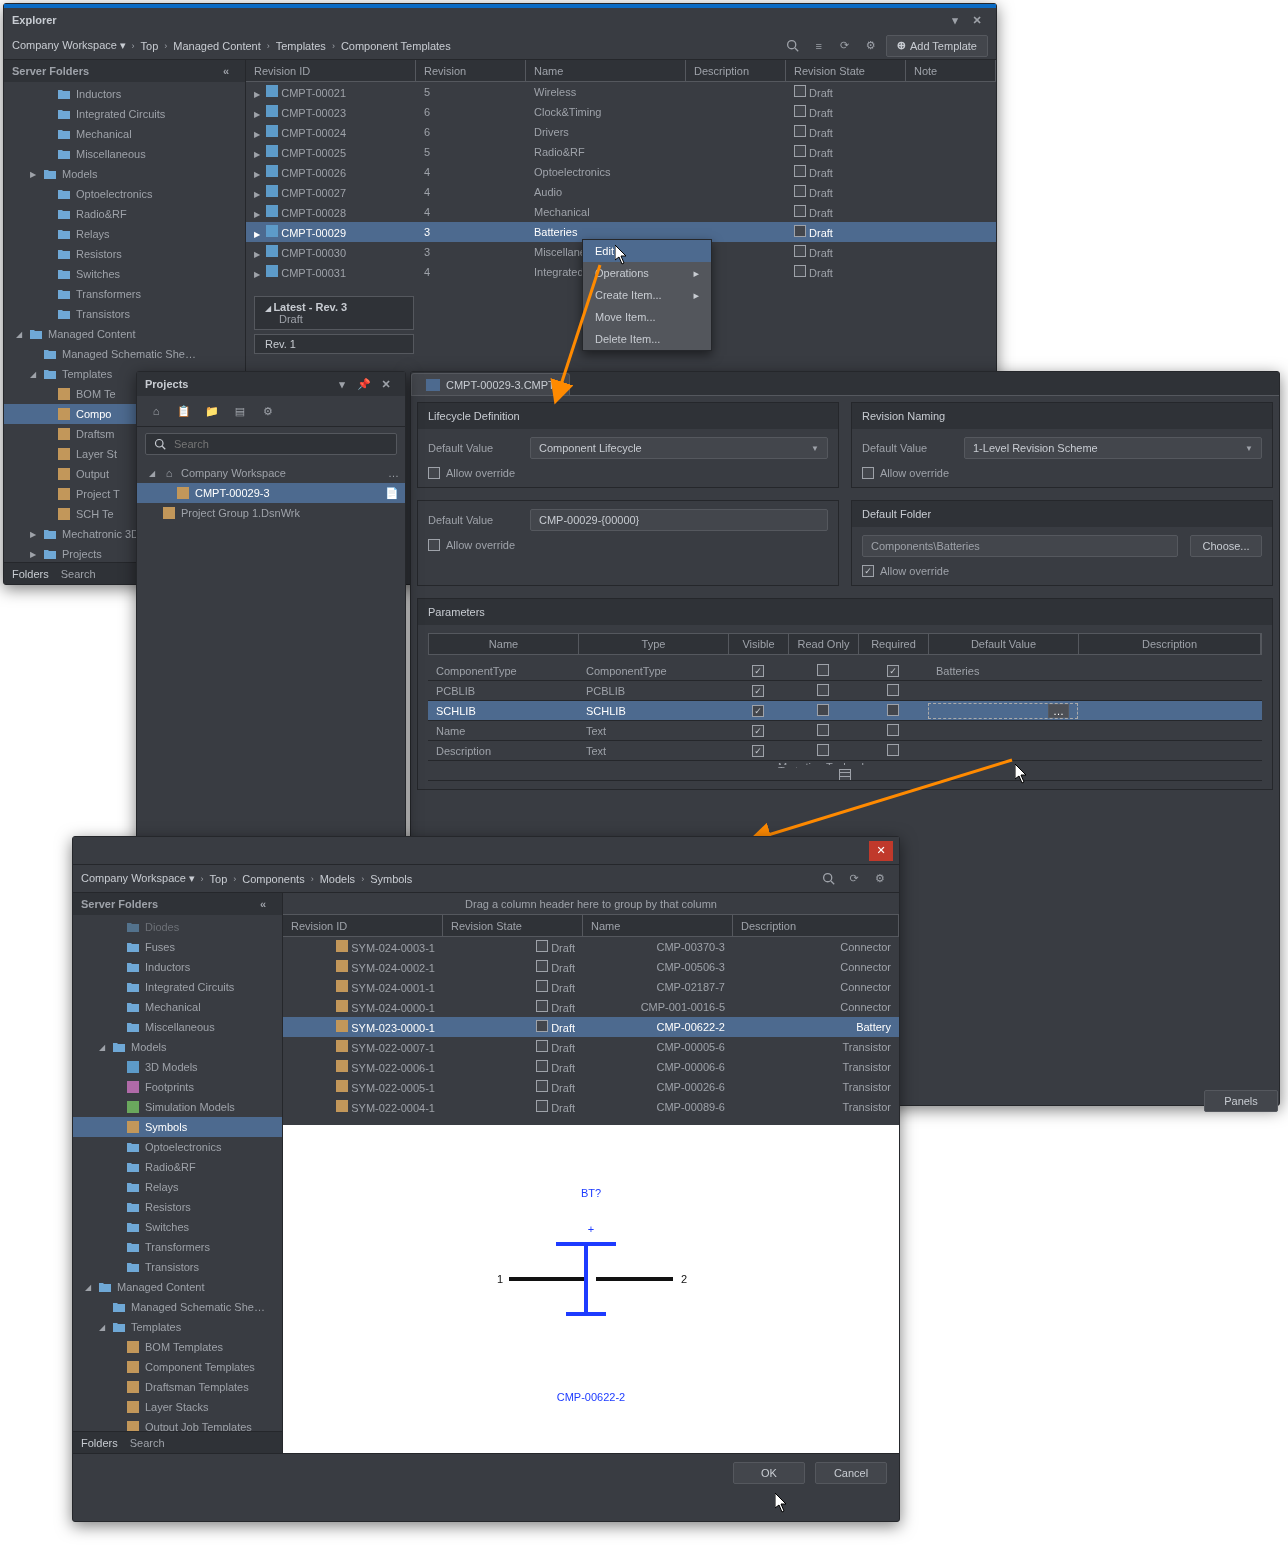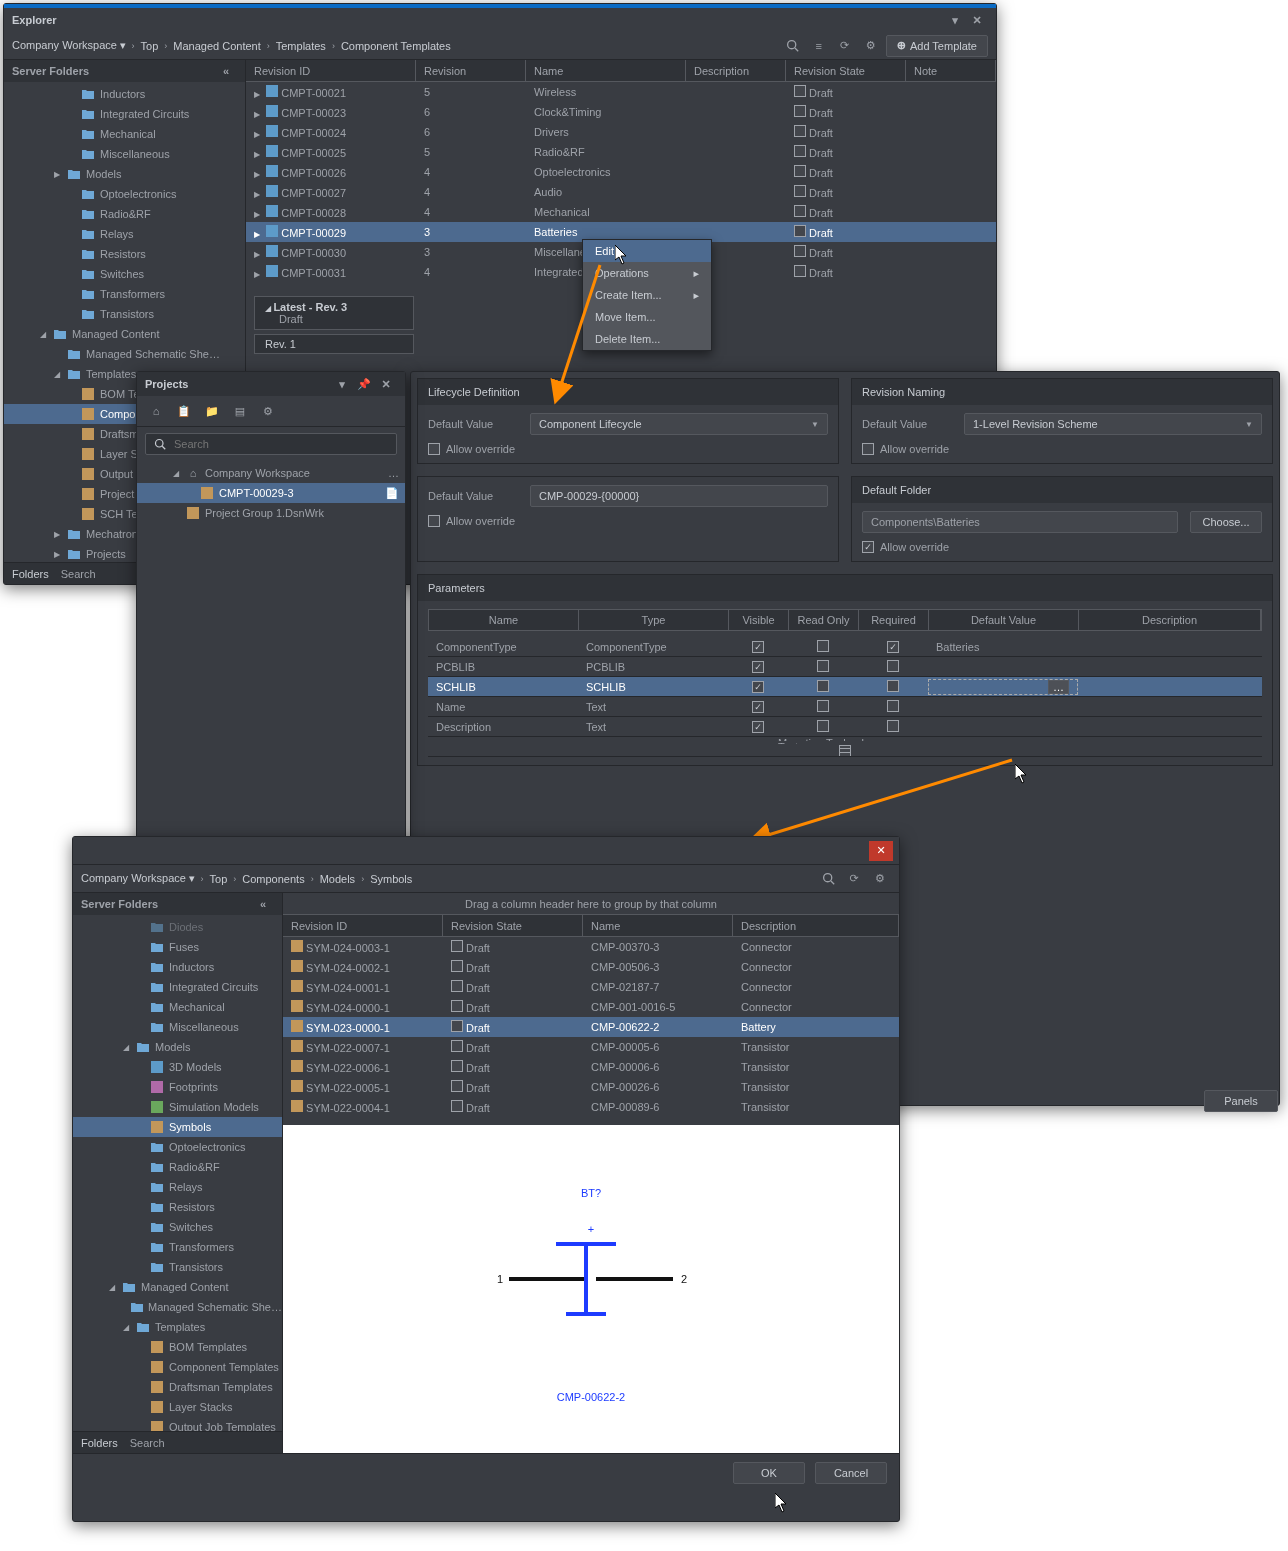--- a/index.html
+++ b/index.html
@@ -20,21 +20,21 @@
   .breadcrumbs .chev{font-size:9px;color:var(--txt-dim);margin:0 2px;}
   .breadcrumbs .spacer{flex:1;}
   .btn{display:inline-flex;align-items:center;justify-content:center;height:22px;padding:0 10px;background:var(--bg2);border:1px solid var(--brdr2);color:var(--txt);border-radius:2px;cursor:pointer;}
   .iconbtn{display:inline-flex;align-items:center;justify-content:center;width:22px;height:22px;color:var(--txt-dim);cursor:pointer;}
 
   .two-col{display:flex;height:calc(100% - 56px);}
   .sidebar{width:242px;background:var(--bg1);border-right:1px solid var(--brdr);display:flex;flex-direction:column;}
   .sidebar-header{height:22px;display:flex;align-items:center;padding:0 8px;background:var(--bg0);color:var(--txt-dim);font-weight:600;}
   .sidebar-header .spacer{flex:1}
   .tree{flex:1;overflow:auto;padding:2px 0;}
-  .tree-row{display:flex;align-items:center;height:20px;padding-left:24px;color:var(--txt-dim);cursor:default;white-space:nowrap;}
+  .tree-row{display:flex;align-items:center;height:20px;padding-left:0;color:var(--txt-dim);cursor:default;white-space:nowrap;}
   .tree-row.sel{background:var(--bg-sel);color:#fff;}
   .tree-row .arrow{width:12px;font-size:8px;color:var(--txt-dim);}
   .tree-row .ficon{width:16px;height:14px;margin-right:4px;display:inline-flex;align-items:center;justify-content:center;}
   .ind{display:inline-block;}
   .folder-footer{display:flex;height:22px;align-items:center;padding:0 8px;background:var(--bg0);color:var(--txt-dim);border-top:1px solid var(--brdr);}
   .folder-footer span{margin-right:12px;cursor:pointer;}
 
   .grid{flex:1;display:flex;flex-direction:column;}
   .grid-header{display:flex;height:22px;background:var(--bg0);color:var(--txt-dim);align-items:center;border-bottom:1px solid var(--brdr2);}
   .gh{padding:0 8px;border-right:1px solid var(--brdr2);display:flex;align-items:center;height:100%;}
@@ -536,20 +536,26 @@
         <span class="arrow"></span>
         <span class="ficon">
           <span style="width:12px;height:12px;background:#c2975a;display:inline-block"></span>
         </span>
         <span>Project Group 1.DsnWrk</span>
       </div>
     </div>
 </div>
 
 <div class="panel" style="left:410px;top:371px;width:870px;height:735px;z-index:30;">
+  <div class="tabbar" style="border-bottom:1px solid var(--brdr2)">
+      <div class="tab active">
+        <span style="width:14px;height:12px;background:#4d6a8f;margin-right:6px"></span>
+        <span>CMPT-00029-3.CMPT</span>
+      </div>
+    </div>
 
   <div style="display:flex;">
     <div class="propgroup" style="flex:1">
       <div class="pheader">Lifecycle Definition</div>
       <div class="propbody">
         <div class="proprow">
           <span class="lbl">Default Value</span>
           <div class="select">
               <span>Component Lifecycle</span>
               <span class="caret">▼</span>
@@ -972,21 +978,21 @@
               <span style="width:12px;height:12px;background:#c2975a;display:inline-block"></span>
             </span>
             <span>Output Job Templates</span>
           </div>
         </div>
       <div class="folder-footer">
         <span style="color:var(--txt)">Folders</span>
         <span>Search</span>
       </div>
     </div>
-    <div style="flex:1;display:flex;flex-direction:column;">
+    <div style="flex:1;display:flex;flex-direction:column;text-align:right;">
       <div style="height:22px;display:flex;align-items:center;justify-content:center;color:var(--txt-dim);background:var(--bg1);border-bottom:1px solid var(--brdr2)">Drag a column header here to group by that column</div>
       <div class="grid-header">
         <div class="gh" style="width:160px">
             <span>Revision ID</span>
           </div>
         <div class="gh" style="width:140px">
             <span>Revision State</span>
           </div>
         <div class="gh" style="width:150px">
             <span>Name</span>

